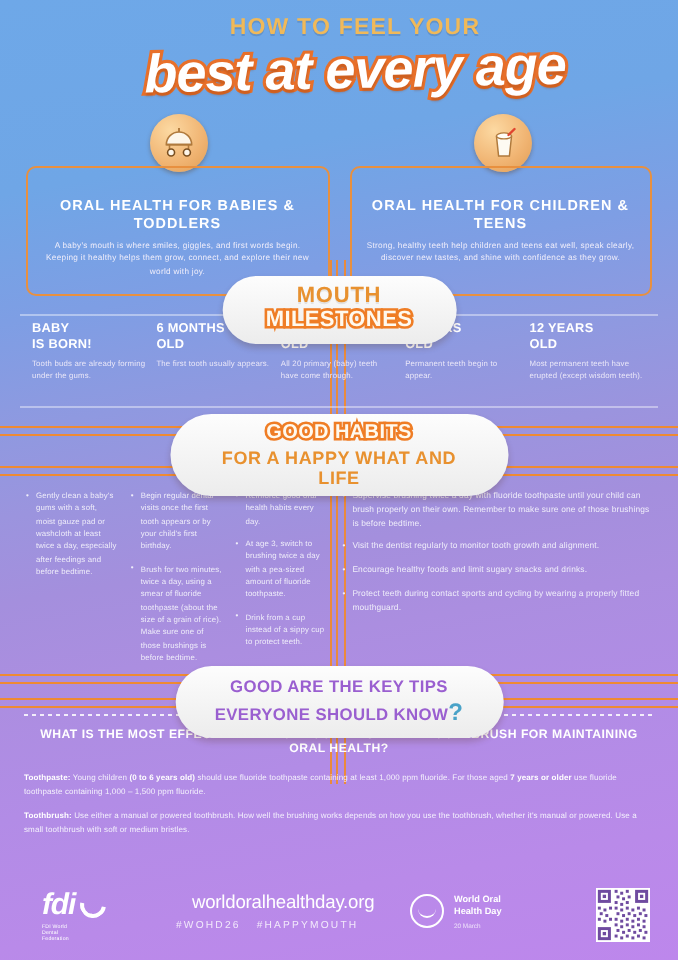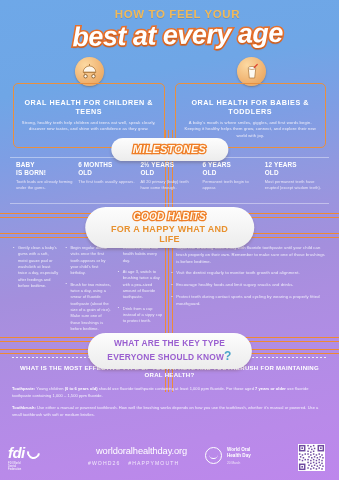--- a/index.html
+++ b/index.html
@@ -79,21 +79,21 @@
     border-radius: 22px;
     box-shadow: 0 2px 3px rgba(80,40,10,.22);
     padding: 5px 22px; text-align: center; z-index: 6;
   }
   .pill-l1 {
     font-size: 11px; font-weight: bold; letter-spacing: .4px;
     color: #e8912f; text-shadow: 0 1px 0 rgba(0,0,0,.08);
     line-height: 1;
   }
   .pill-l2-bubble {
-    font-size: 11px; font-weight: bold; font-style: italic;
+    font-size: 11px; font-weight: bold; 
     color: #fff9ee;
     -webkit-text-stroke: 2.6px #ef7d25;
     paint-order: stroke fill;
     letter-spacing: .2px; line-height: 1.15;
   }
   .pill-orange-cap {
     font-size: 9px; font-weight: bold; letter-spacing: .3px;
     color: #e8912f; line-height: 1.15;
   }
   .pill-purple-cap {
@@ -176,21 +176,21 @@
     position: absolute; left: 12px; right: 12px; top: 357px; height: 1px;
     background: repeating-linear-gradient(90deg,
       rgba(255,255,255,.85) 0 2px, rgba(255,255,255,0) 2px 4px);
   }
 
   
   .footer {
     position: absolute; left: 0; right: 0; bottom: 0; height: 46px;
     display: flex; align-items: center;
   }
-  .fdi { position: absolute; left: 8px; top: 11px; display: flex; align-items: flex-start; }
+  .fdi { position: absolute; left: 21px; top: 11px; display: flex; align-items: flex-start; }
   .fdi-word { font-size: 15px; font-weight: bold; font-style: italic; color: #fff; letter-spacing: -.6px; line-height: 1; }
   .fdi-sub { position: absolute; top: 17px; left: 0; font-size: 2.6px; color: #fff; letter-spacing: .1px; }
   .fdi-swoosh {
     width: 13px; height: 13px; border: 2.1px solid #fff; border-radius: 50%;
     border-top-color: transparent; border-right-color: transparent;
     transform: rotate(-35deg); margin-left: 2px; margin-top: 1px;
   }
   .site { position: absolute; left: 84px; top: 12px; text-align: center; width: 96px; }
   .site-url { font-size: 9.3px; color: #fff; font-weight: 500; letter-spacing: -.1px; margin-left: 12px; }
   .site-tags { margin-top: 4px; font-size: 5.1px; color: #f2e9fb; letter-spacing: 1.1px; }
@@ -233,36 +233,37 @@
       <svg width="18" height="18" viewBox="0 0 24 24" aria-hidden="true">
         <path d="M7 7h10l-1.4 13H8.4z" fill="#fdfaf2" stroke="#b07a3d" stroke-width="1"></path>
         <ellipse cx="12" cy="6.6" rx="5" ry="2" fill="#fffdf7" stroke="#b07a3d" stroke-width=".9"></ellipse>
         <path d="M15 6 L19 2" stroke="#e0442f" stroke-width="1.6" stroke-linecap="round"></path>
       </svg>
     </div>
   </div>
 
   <div class="panels">
     <div class="panel">
+      <div class="panel-title">ORAL HEALTH FOR BABIES &amp; TODDLERS</div>
+      <div class="panel-sub">A baby's mouth is where smiles, giggles, and first words begin. Keeping it healthy helps them grow, connect, and explore their new world with joy.</div>
+    </div>
+    <div class="panel">
       <div class="panel-title">ORAL HEALTH FOR CHILDREN &amp; TEENS</div>
       <div class="panel-sub">Strong, healthy teeth help children and teens eat well, speak clearly, discover new tastes, and shine with confidence as they grow.</div>
-    </div>
-    <div class="panel">
-      <div class="panel-title">ORAL HEALTH FOR BABIES &amp; TODDLERS</div>
-      <div class="panel-sub">A baby's mouth is where smiles, giggles, and first words begin. Keeping it healthy helps them grow, connect, and explore their new world with joy.</div>
     </div>
   </div>
 
   <div class="vstripes">
       <i></i>
       <i></i>
       <i></i>
     </div>
 
   <div class="pill" style="top:138px;">
+    <div class="pill-l1">MOUTH</div>
     <div class="pill-l2-bubble">MILESTONES</div>
   </div>
 
   <div class="milestones">
     <div class="ms-rules">
       <div class="ms-rule" style="top:0px;"></div>
       <div class="ms-rule" style="top:46px;"></div>
     </div>
     <div class="ms-cols">
       <div class="ms-col">
@@ -333,21 +334,21 @@
       </ul>
     </div>
   </div>
 
   <div class="hrule" style="top:337px;"></div>
   <div class="hrule" style="top:341px;"></div>
   <div class="hrule" style="top:349px;"></div>
   <div class="hrule" style="top:353px;"></div>
 
   <div class="pill" style="top:333px; padding:5px 20px;">
-    <div class="pill-purple-cap">WHAT ARE THE KEY TYPE</div>
+    <div class="pill-purple-cap">GOOD ARE THE KEY TIPS</div>
     <div class="pill-purple-cap">
       <span>EVERYONE SHOULD KNOW</span><span class="qmark">?</span>
     </div>
   </div>
 
   <div class="dashline"></div>
 
   <div class="tips">
     <div class="tips-q">WHAT IS THE MOST EFFECTIVE TYPE OF TOOTHPASTE AND TOOTHBRUSH FOR MAINTAINING ORAL HEALTH?</div>
     <div class="tips-p">

